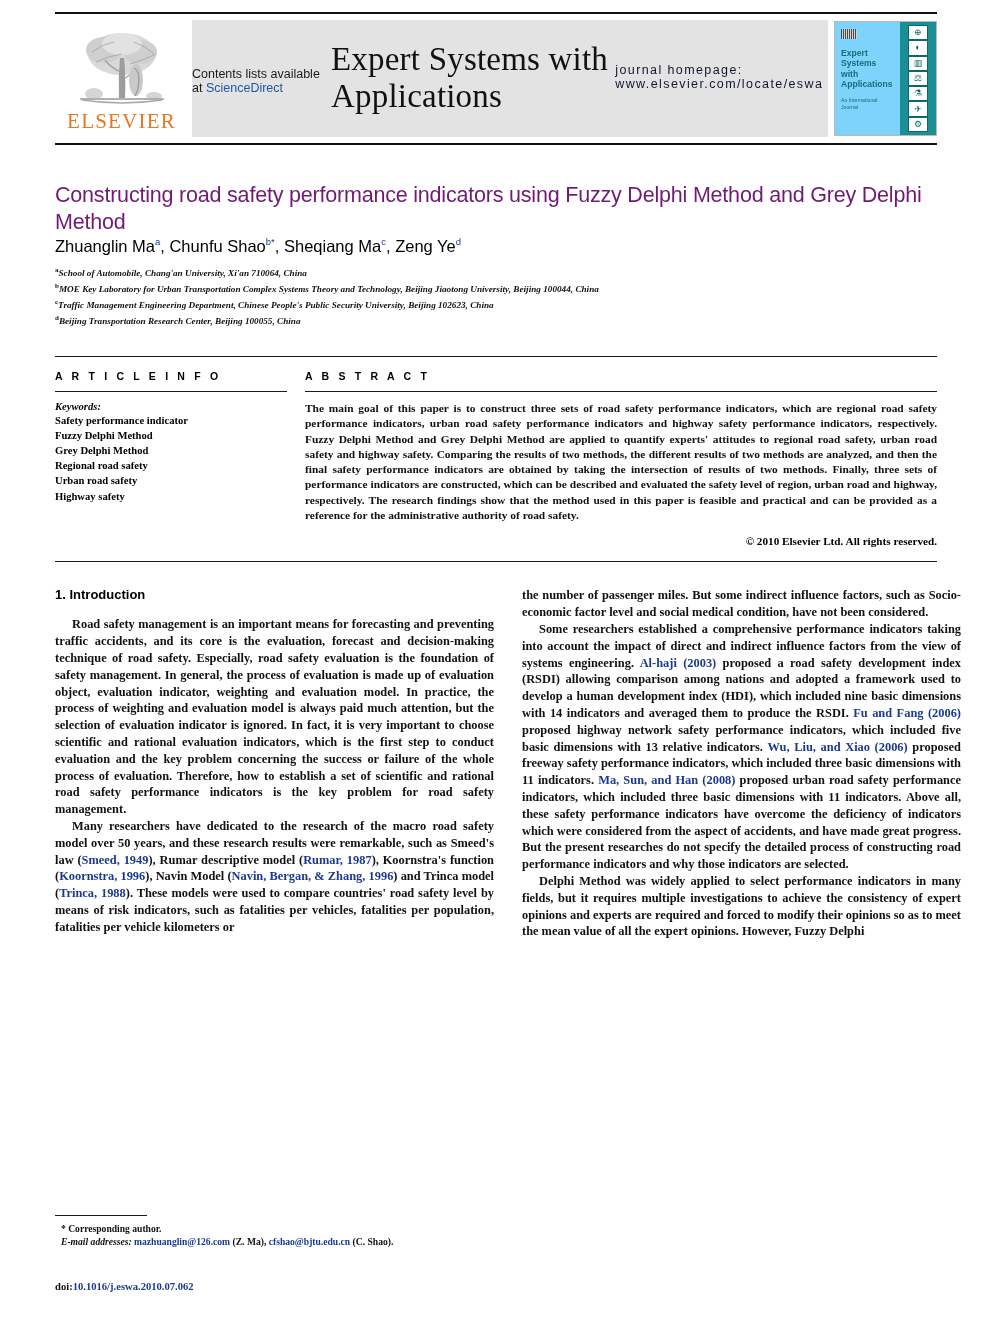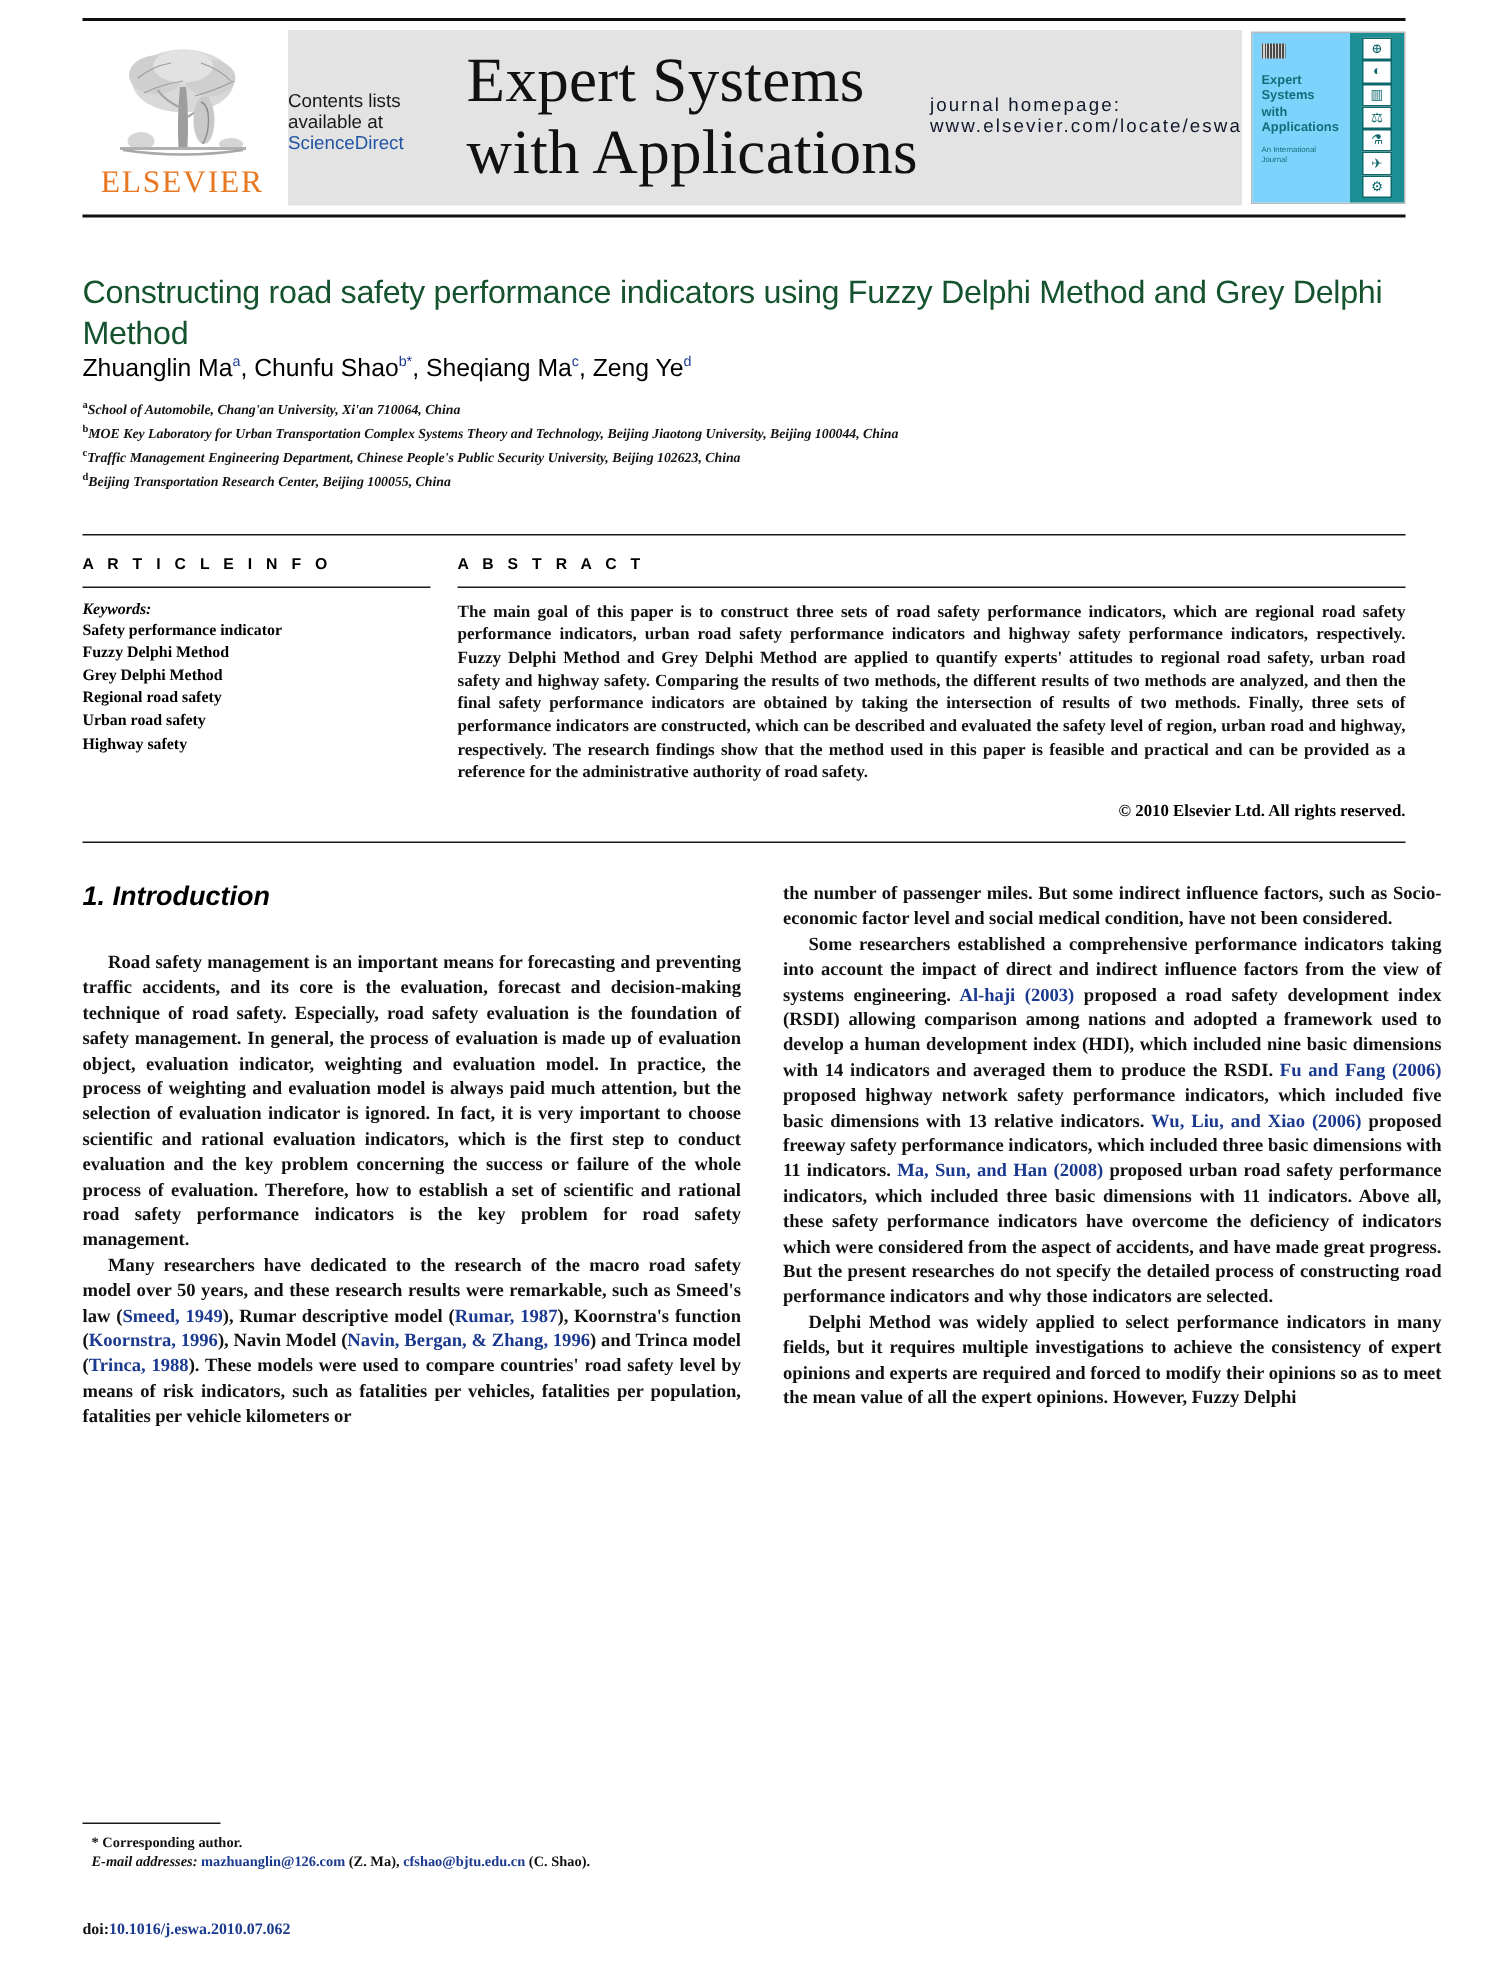--- a/index.html
+++ b/index.html
@@ -78,21 +78,21 @@
     font-family: "Liberation Sans", sans-serif;
     font-size: 12.5px;
     color: #1a1a1a;
     margin-top: 4px;
   }
   .contents-line .sd {
     color: #2255a4;
   }
   .journal-title {
     font-family: "Liberation Serif", serif;
-    font-size: 42px;
+    font-size: 33px;
     color: #111;
     margin: 14px 0 16px 0;
     letter-spacing: 0.2px;
     font-weight: normal;
   }
   .homepage-line {
     font-family: "Liberation Sans", sans-serif;
     font-size: 12.5px;
     letter-spacing: 1.4px;
     color: #0f172a;
@@ -153,21 +153,21 @@
     font-size: 9px; color: #0c676b; line-height: 1;
   }
 
   
   .title-block { margin-top: 37px; }
   .paper-title {
     font-family: "Liberation Sans", sans-serif;
     font-size: 21.5px;
     line-height: 1.26;
     font-weight: normal;
-    color: #14532d;
+    color: #701a75;
     margin: 0;
     letter-spacing: -0.2px;
   }
   .authors {
     font-family: "Liberation Sans", sans-serif;
     font-size: 16.5px;
     margin-top: 0;
     color: #000;
   }
   .authors sup { font-size: 9.5px; color: #1b3a8f; }
@@ -239,23 +239,22 @@
   .body-cols {
     margin-top: 25px;
     display: flex;
     gap: 28px;
     position: relative;
   }
   .bcol { width: 439px; flex: 0 0 439px; }
   .sec-title {
     font-family: "Liberation Sans", sans-serif;
     font-weight: bold;
-    font-size: 18px;
-    margin: 0 0 25px 0;
-    font-style: italic;
+    font-size: 13px;
+    margin: 0 0 14px 0;
   }
   .para {
     font-family: "Liberation Serif", serif;
     font-weight: bold;
     font-size: 12.4px;
     line-height: 1.355;
     text-align: justify;
     margin: 0;
     text-indent: 17px;
     color: #111;

